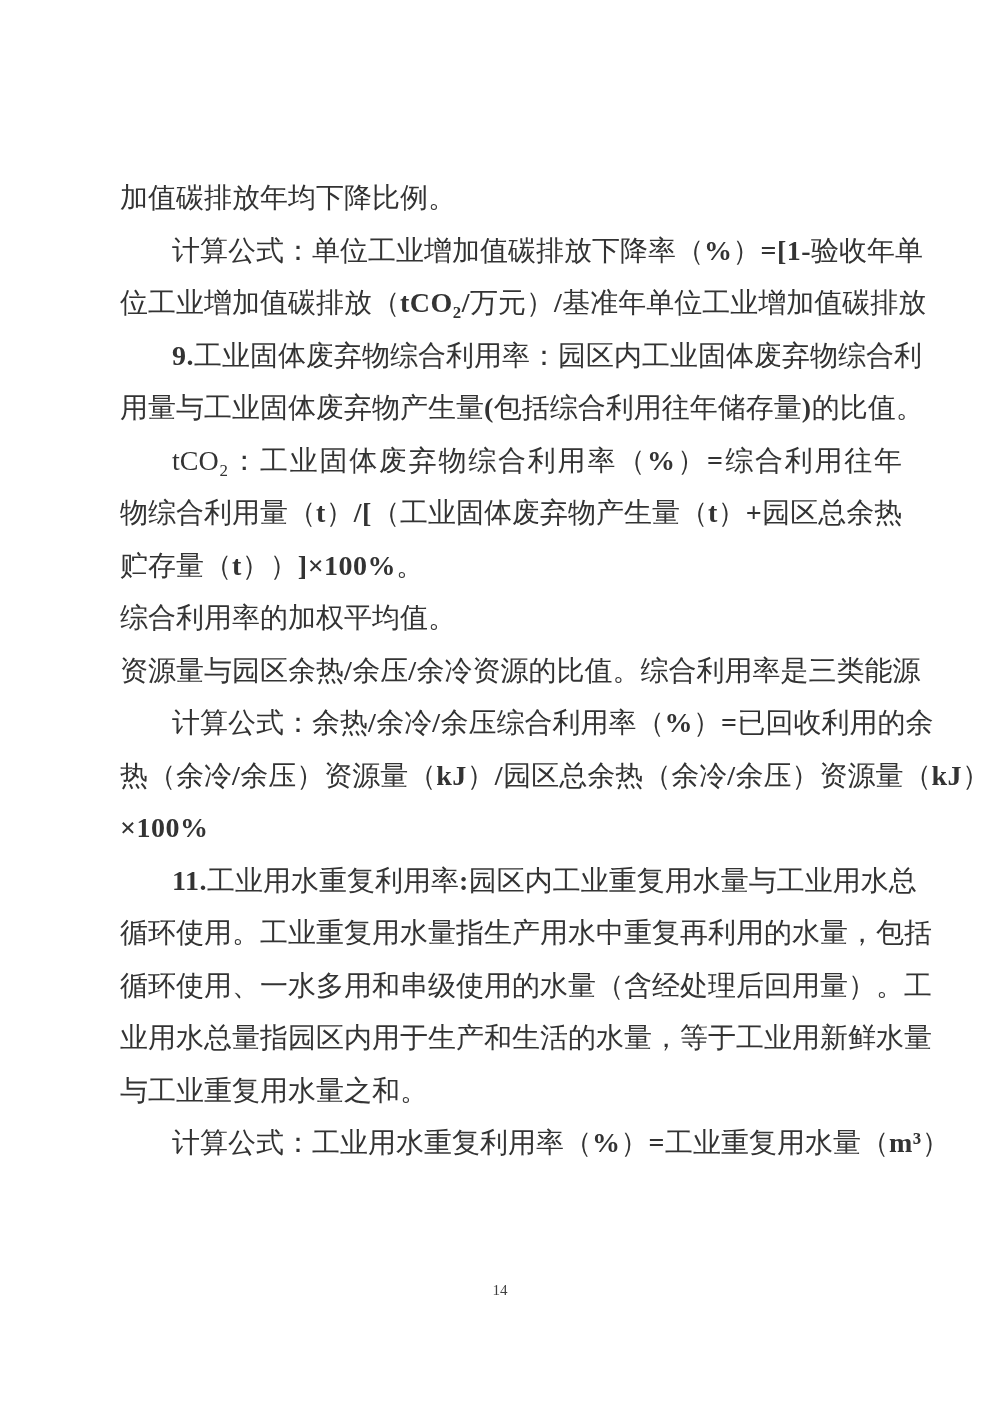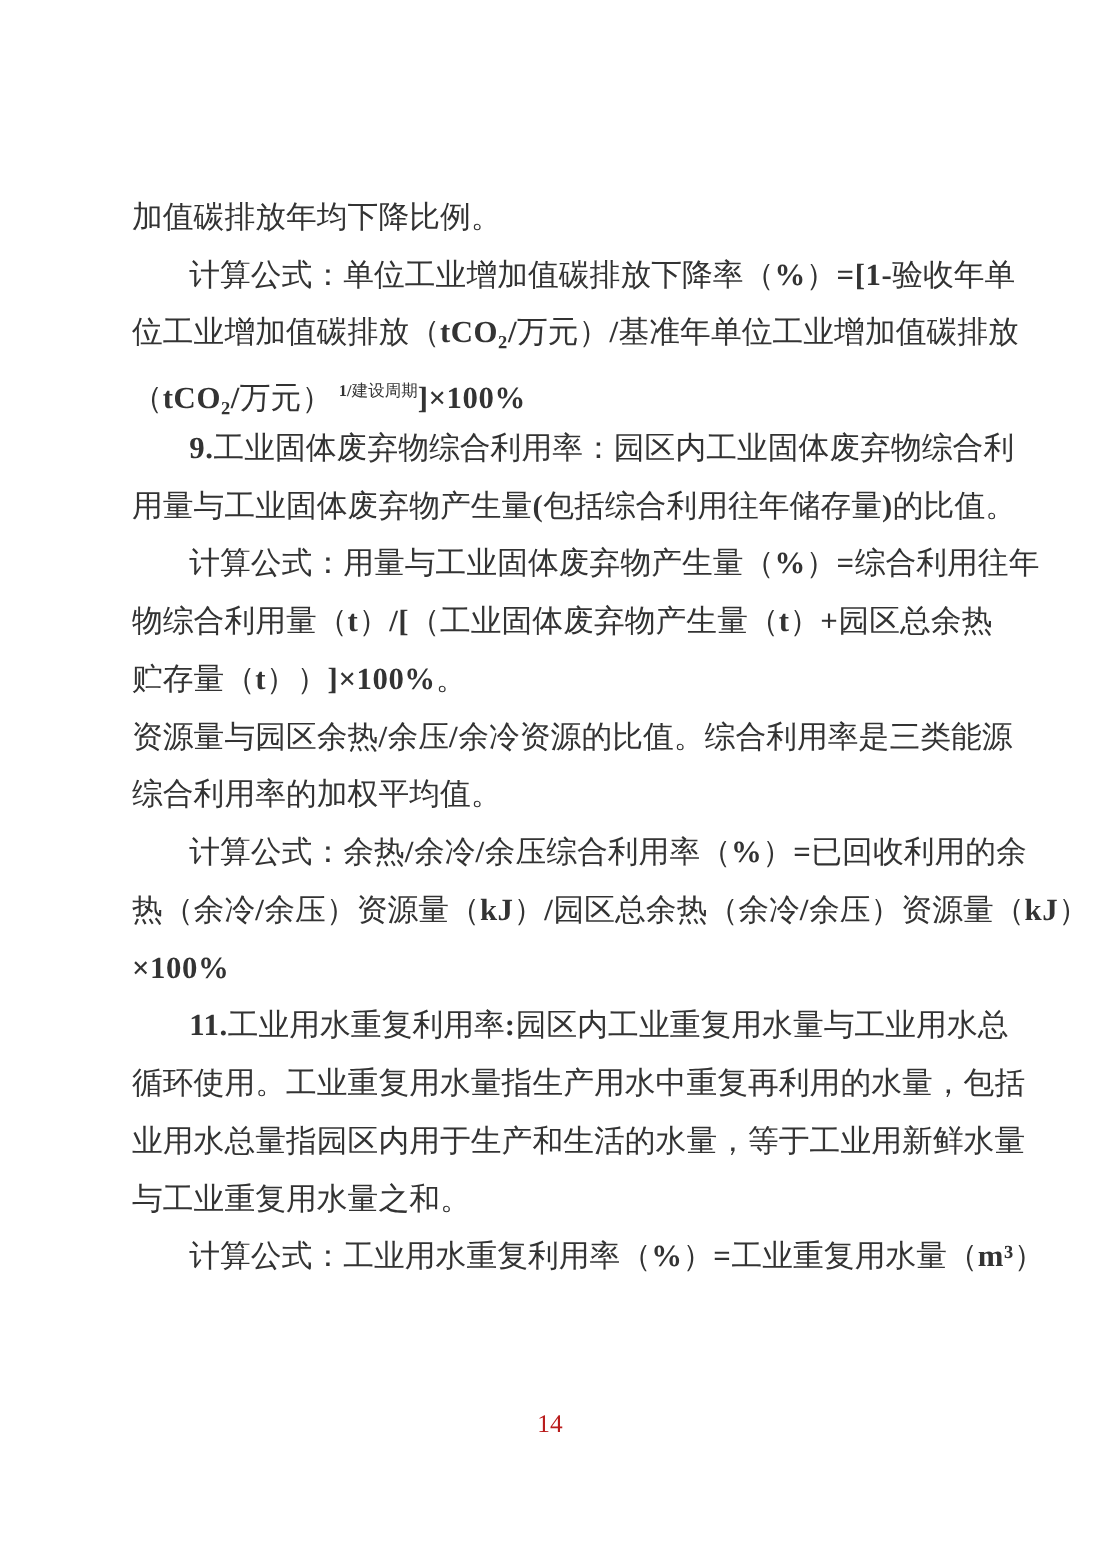--- a/index.html
+++ b/index.html
@@ -48,43 +48,43 @@
     letter-spacing: 0;
     margin-left: 6px;
   }
   .sup .lat { letter-spacing: 0; }
   .footer {
     position: absolute;
     top: 1282px;
     left: 0;
     width: 100%;
     text-align: center;
-    font-size: 23px;
-    color: #b91c1c;
+    font-size: 15px;
+    color: #404040;
   }
 </style>
 </head>
 <body>
 
 <div class="page">
   <main class="content" id="doc-body">
       <div class="line"><span><span>加值碳排放年均下降比例。</span></span></div>
       <div class="line indent stretch"><span><span>计算公式：单位工业增加值碳排放下降率（</span><span class="lat">%</span><span>）</span><span class="lat">=[1-</span><span>验收年单</span></span></div>
       <div class="line stretch"><span><span>位工业增加值碳排放（</span><span class="lat">tCO₂/</span><span>万元）</span><span class="lat">/</span><span>基准年单位工业增加值碳排放</span></span></div>
-      <div class="line"><span><span>（</span><span class="lat">tCO₂/</span><span>万元）</span></span><span class="sup"><span class="lat">1/</span><span>建设周期</span></span><span><span class="lat">]×100%</span></span></div>
       <div class="line indent stretch"><span><span class="lat">9.</span><span>工业固体废弃物综合利用率：园区内工业固体废弃物综合利</span></span></div>
       <div class="line stretch"><span><span>用量与工业固体废弃物产生量</span><span class="lat">(</span><span>包括综合利用往年储存量</span><span class="lat">)</span><span>的比值。</span></span></div>
-      <div class="line indent stretch"><span><span>计算公式：用量与工业固体废弃物产生量（</span><span class="lat">%</span><span>）</span><span class="lat">=</span><span>综合利用往年</span></span></div>
+      <div class="line indent stretch"><span><span>tCO₂：工业固体废弃物综合利用率（</span><span class="lat">%</span><span>）</span><span class="lat">=</span><span>综合利用往年</span></span></div>
       <div class="line stretch"><span><span>物综合利用量（</span><span class="lat">t</span><span>）</span><span class="lat">/[</span><span>（工业固体废弃物产生量（</span><span class="lat">t</span><span>）</span><span class="lat">+</span><span>园区总余热</span></span></div>
       <div class="line"><span><span>贮存量（</span><span class="lat">t</span><span>））</span><span class="lat">]×100%</span><span>。</span></span></div>
+      <div class="line"><span><span>综合利用率的加权平均值。</span></span></div>
       <div class="line stretch"><span><span>资源量与园区余热</span><span class="lat">/</span><span>余压</span><span class="lat">/</span><span>余冷资源的比值。综合利用率是三类能源</span></span></div>
-      <div class="line"><span><span>综合利用率的加权平均值。</span></span></div>
       <div class="line indent stretch"><span><span>计算公式：余热</span><span class="lat">/</span><span>余冷</span><span class="lat">/</span><span>余压综合利用率（</span><span class="lat">%</span><span>）</span><span class="lat">=</span><span>已回收利用的余</span></span></div>
       <div class="line stretch"><span><span>热（余冷</span><span class="lat">/</span><span>余压）资源量（</span><span class="lat">kJ</span><span>）</span><span class="lat">/</span><span>园区总余热（余冷</span><span class="lat">/</span><span>余压）资源量（</span><span class="lat">kJ</span><span>）</span></span></div>
       <div class="line"><span><span class="lat">×100%</span></span></div>
       <div class="line indent stretch"><span><span class="lat">11.</span><span>工业用水重复利用率</span><span class="lat">:</span><span>园区内工业重复用水量与工业用水总</span></span></div>
       <div class="line stretch"><span><span>循环使用。工业重复用水量指生产用水中重复再利用的水量，包括</span></span></div>
+      <div class="line stretch"><span><span>循环使用、一水多用和串级使用的水量（含经处理后回用量）。工</span></span></div>
       <div class="line stretch"><span><span>业用水总量指园区内用于生产和生活的水量，等于工业用新鲜水量</span></span></div>
       <div class="line"><span><span>与工业重复用水量之和。</span></span></div>
       <div class="line indent stretch"><span><span>计算公式：工业用水重复利用率（</span><span class="lat">%</span><span>）</span><span class="lat">=</span><span>工业重复用水量（</span><span class="lat">m³</span><span>）</span></span></div>
     </main>
   <div class="footer">14</div>
 </div>
 
 </body></html>

